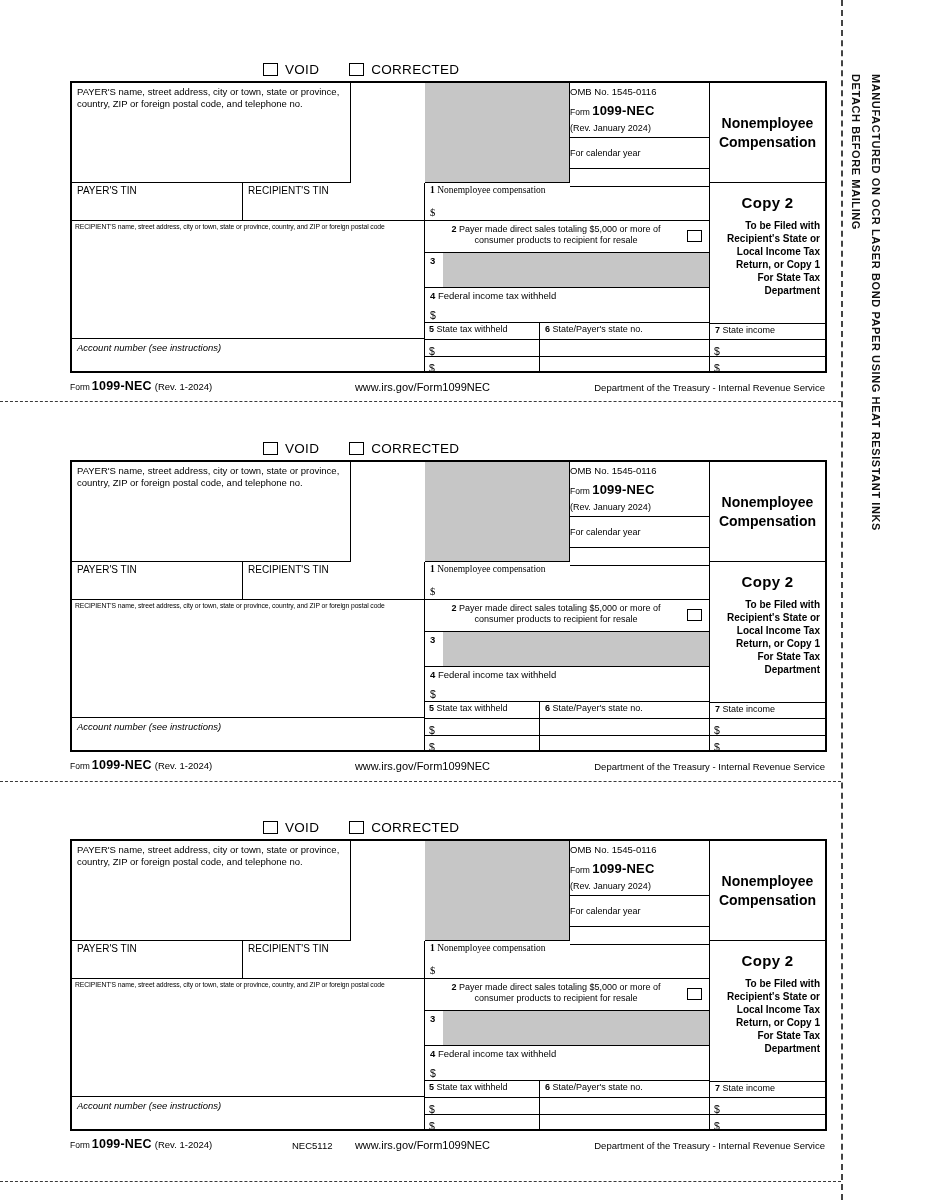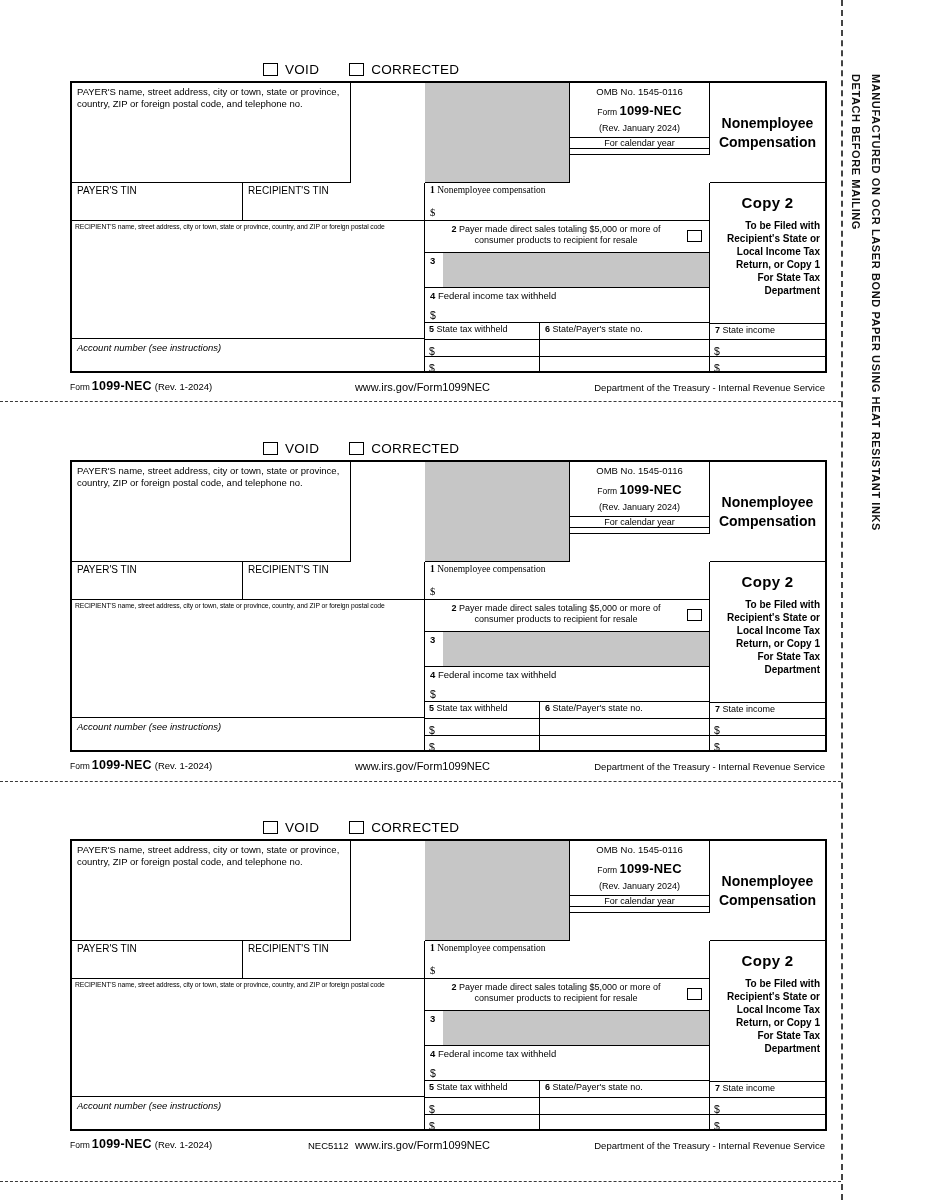--- a/index.html
+++ b/index.html
@@ -24,26 +24,26 @@
   .cbx-label { font-size:13.5px; letter-spacing:0.3px; }
 
   .fb { position:relative; width:757px; height:292px; border:2px solid #000; margin-left:70px; background:#fff; }
   .fb > div { position:absolute; }
   .bR { border-right:1.5px solid #000; }
   .bB { border-bottom:1.5px solid #000; }
   .bT { border-top:1.5px solid #000; }
 
   .cell-payer { left:0; top:0; width:279px; height:100px; padding:3px 5px; font-size:9.5px; line-height:1.3; }
   .cell-shade { left:353px; top:0; width:145px; height:100px; background:#c6c6c6; }
-  .cell-omb { left:498px; top:0; width:140px; height:72px; text-align:center; }
+  .cell-omb { left:498px; top:0; width:140px; height:104px; }
   .omb-no { font-size:9.5px; margin-top:3px; }
   .omb-form { margin-top:6px; font-size:8.5px; }
   .omb-form b { font-size:13px; letter-spacing:0.2px; }
   .omb-rev { font-size:9px; margin-top:5px; }
-  .omb-cal { font-size:9px; margin-top:4px; border-top:1.2px solid #000; border-bottom:1.2px solid #000; padding:0 0; }
+  .omb-cal { font-size:9px; margin-top:4px; border-top:1.2px solid #000; border-bottom:1.2px solid #000; padding:10px 0; }
   .cell-title { left:638px; top:0; width:115px; height:100px; display:flex; flex-direction:column;
                 justify-content:center; align-items:center; font-weight:bold; font-size:14px;
                 line-height:1.35; text-align:center; }
 
   .cell-ptin { left:0; top:100px; width:171px; height:38px; padding:2px 5px; font-size:10px; }
   .cell-rtin { left:171px; top:100px; width:182px; height:38px; padding:2px 5px; font-size:10px; }
   .cell-box1 { left:353px; top:100px; width:285px; height:38px; padding:2px 5px; font-size:9.5px;
                display:flex; flex-direction:column; justify-content:space-between;font-family:Liberation Serif, serif; }
   .dollar { font-size:10.5px; line-height:1; }
 
@@ -70,21 +70,21 @@
   .colB7 { left:638px; width:115px; }
   .r1 { top:256px; height:17px; padding:1px 0 0 4px; }
   .r2 { top:273px; height:15px; padding:1px 0 0 4px; }
   .cell-acct { left:0; top:256px; width:353px; height:32px; font-size:9.5px; padding:3px 5px;font-style:italic; }
 
   .ffoot { position:relative; width:757px; height:16px; margin:4px 6px 0 70px; }
   .ffoot > span { position:absolute; bottom:0; }
   .f-left { left:0; font-size:9.5px; }
   .f-left .fw { font-size:8.5px; }
   .f-left b { font-size:12.5px; letter-spacing:0.2px; padding:0 3px 0 2px; }
-  .f-code { left:238px; font-size:9.5px; }
+  .f-code { left:222px; font-size:9.5px; }
   .f-url { left:270px; width:150px; text-align:right; font-size:11px; }
   .f-dept { right:2px; font-size:9.5px; }
   b.n { font-size:inherit; }
 </style>
 </head>
 <body>
 
 <div class="page">
   <div class="main" id="copies">
   <section class="copy">

